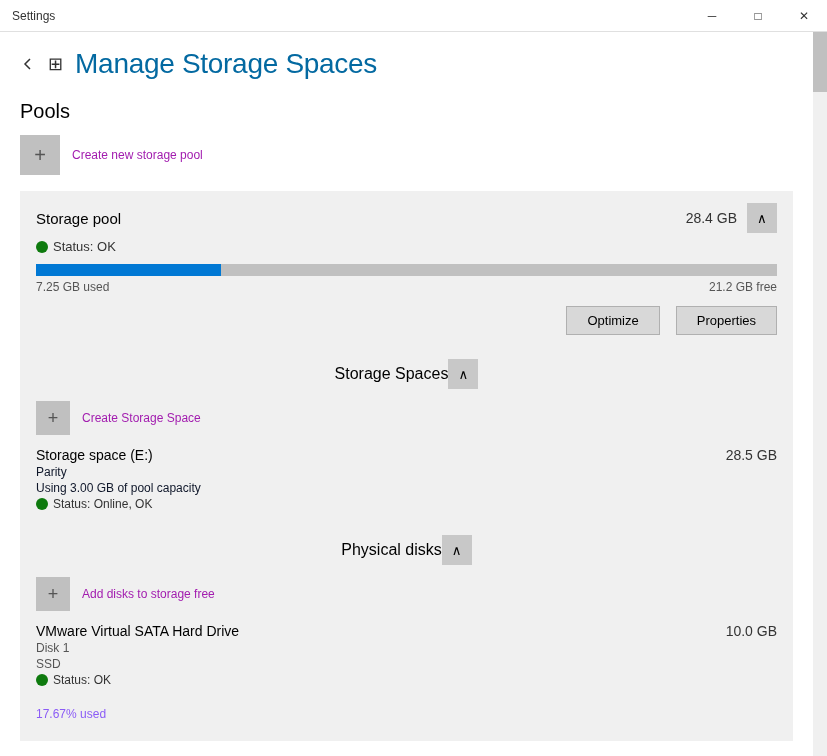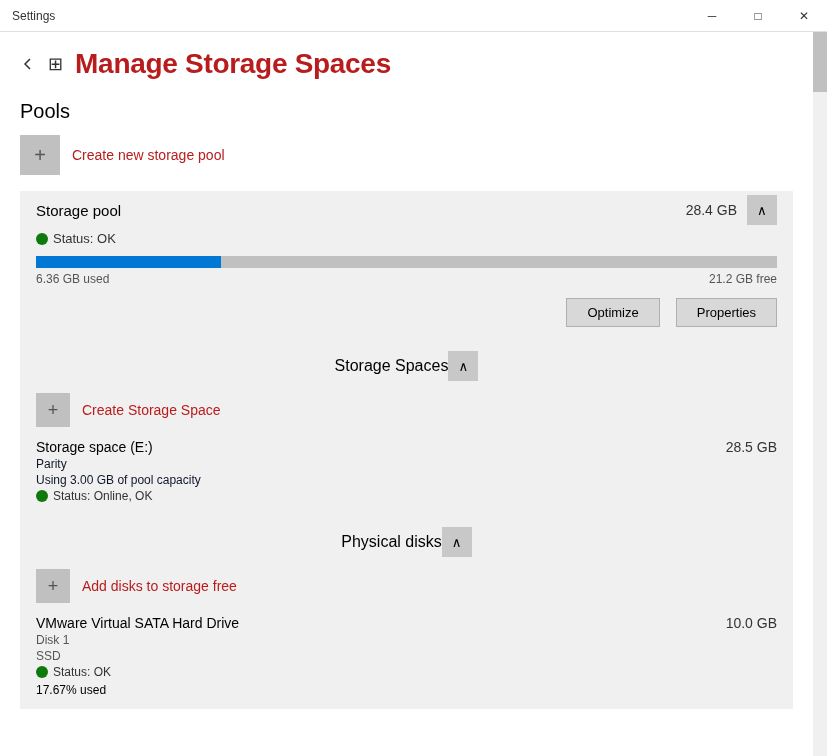--- a/index.html
+++ b/index.html
@@ -90,22 +90,22 @@
     }
     .back-btn {
       display: flex;
       align-items: center;
       cursor: pointer;
       color: #333;
     }
 
     .page-title {
       font-size: 28px;
-      font-weight: 700;
-      color: #b91c1c;
+      font-weight: 400;
+      color: #0369a1;
       letter-spacing: -0.3px;
     }
 
     .section-title {
       font-size: 20px;
       font-weight: 300;
       color: #000;
       margin-bottom: 12px;
     }
 
@@ -122,28 +122,28 @@
       height: 40px;
       background: #c0c0c0;
       display: flex;
       align-items: center;
       justify-content: center;
       font-size: 20px;
       color: #555;
       flex-shrink: 0;
     }
     .create-label {
-      font-size: 14px;
-      color: #b91c1c;
+      font-size: 12px;
+      color: #a21caf;
     }
 
     
     .pool-card {
       background: #f0f0f0;
-      padding: 4px 16px;
+      padding: 12px 16px;
       margin-bottom: 0;
     }
     .pool-header {
       display: flex;
       align-items: center;
       justify-content: space-between;
       margin-bottom: 6px;
     }
     .pool-name {
       font-size: 15px;
@@ -293,22 +293,22 @@
     .disk-status {
       display: flex;
       align-items: center;
       gap: 5px;
       font-size: 12px;
       color: #333;
       margin-top: 2px;
     }
     .disk-used {
       font-size: 12px;
-      color: #000000;
-      margin-top: 4px;
+      color: #8b5cf6;
+      margin-top: 20px;
     }
 
     .pools-section {
       padding: 12px 20px 0 20px;
     }
   </style>
 </head>
 <body>
 
 <div class="title-bar">
@@ -354,21 +354,21 @@
 
         <div class="status-ok">
           <div class="status-dot"></div>
           <span>Status: OK</span>
         </div>
 
         <div class="progress-bar-container">
           <div class="progress-bar-fill" style="width: 25%;"></div>
         </div>
         <div class="progress-labels">
-          <span>6.36 GB used</span>
+          <span>7.25 GB used</span>
           <span>21.2 GB free</span>
         </div>
 
         <div class="action-buttons">
           <button class="action-btn">Optimize</button>
           <button class="action-btn">Properties</button>
         </div>
 
         <div>
           <div class="sub-section-header">

